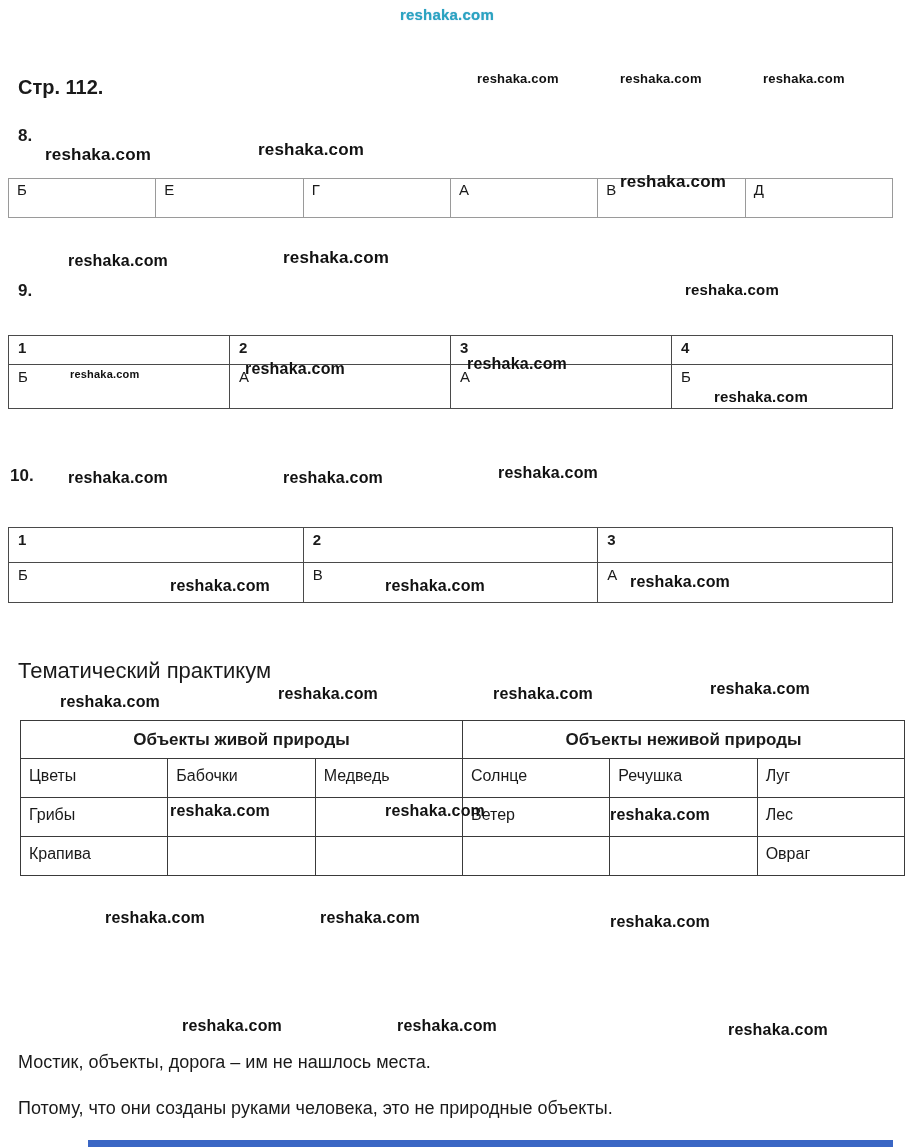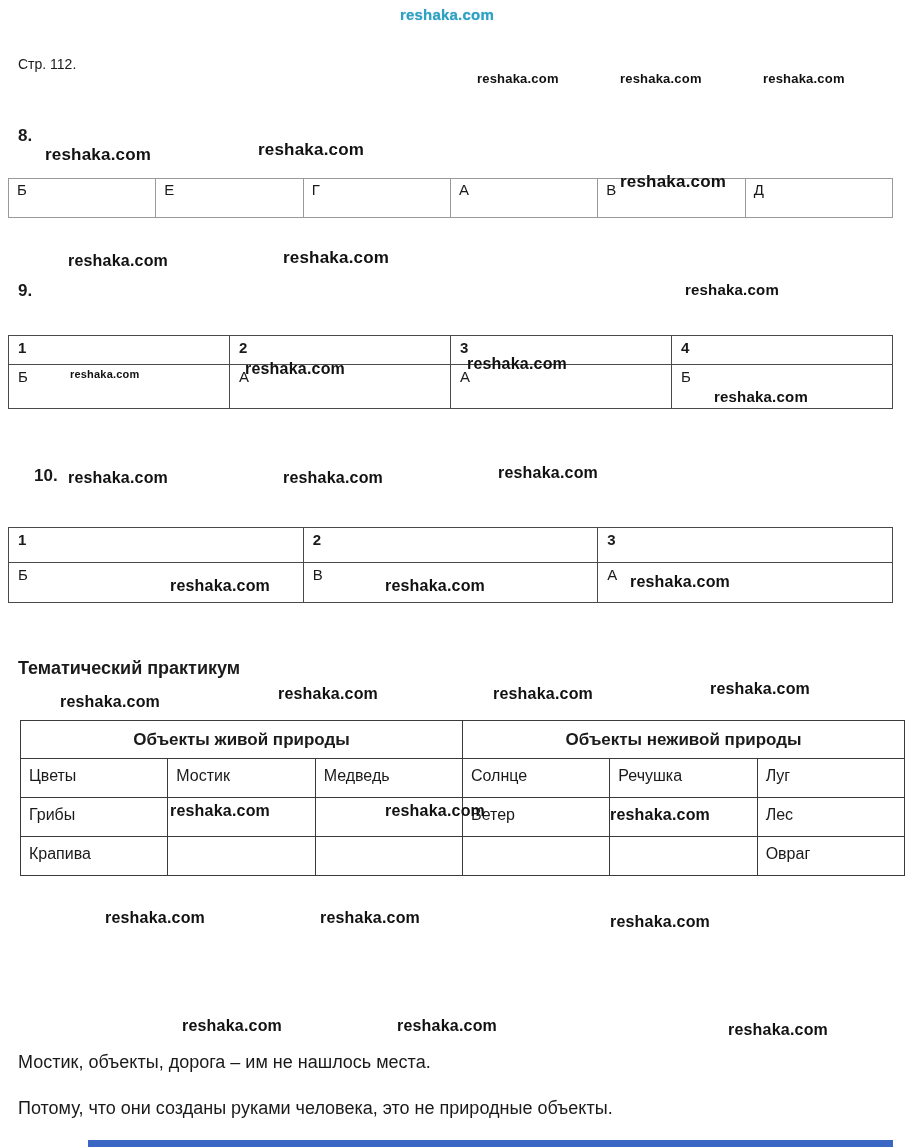--- a/index.html
+++ b/index.html
@@ -7,41 +7,41 @@
   body { font-family: "Liberation Sans", sans-serif; }
   .page {
     position: relative; width: 905px; height: 1147px;
     background: #ffffff; color: #1a1a1a; overflow: hidden;
   }
   .watermark {
     position: absolute; font-weight: bold; white-space: nowrap;
     z-index: 5; color: #111111; letter-spacing: 0.2px; text-align: center;
   }
   .wm-top { text-shadow: 0 0 1px rgba(40,120,200,0.6); }
-  .page-label { position: absolute; left: 18px; top: 56px; font-size: 14px; font-weight: normal; }
+  .page-label { position: absolute; left: 18px; top: 76px; font-size: 20px; font-weight: bold; }
   .section-label { position: absolute; font-size: 17px; font-weight: bold; }
   #s8-label { left: 18px; top: 126px; }
   #s9-label { left: 18px; top: 281px; }
-  #s10-label { left: 34px; top: 466px; }
+  #s10-label { left: 10px; top: 466px; }
   table { position: absolute; border-collapse: collapse; table-layout: fixed; }
   td, th { overflow: hidden; }
   .t8 { left: 8px; top: 178px; width: 885px; }
   .t8 td {
     border: 1px solid #9a9a9a; height: 39px; vertical-align: top;
     text-align: left; padding: 2px 8px; font-size: 15px;
   }
   .t9 { left: 8px; top: 335px; width: 885px; }
   .t9 th, .t9 td { border: 1px solid #4a4a4a; vertical-align: top; text-align: left; padding: 3px 9px; }
   .t9 th { height: 29px; font-size: 15px; }
   .t9 td { height: 44px; font-size: 15px; }
   .t10 { left: 8px; top: 527px; width: 885px; }
   .t10 th, .t10 td { border: 1px solid #4a4a4a; vertical-align: top; text-align: left; padding: 3px 9px; }
   .t10 th { height: 35px; font-size: 15px; }
   .t10 td { height: 40px; font-size: 15px; }
-  .practicum-title { position: absolute; left: 18px; top: 658px; font-size: 18px; font-weight: bold; }
+  .practicum-title { position: absolute; left: 18px; top: 658px; font-size: 22px; font-weight: normal; }
   .tbig { left: 20px; top: 720px; width: 885px; }
   .tbig th, .tbig td { border: 1px solid #3a3a3a; }
   .tbig tr.group-row th { font-size: 17px; text-align: center; vertical-align: middle; height: 38px; }
   .tbig tr.cols-row th { font-size: 17px; text-align: center; vertical-align: middle; height: 73px; padding: 2px 4px; }
   .tbig td {
     font-size: 16px; height: 39px; vertical-align: top;
     text-align: left; padding: 8px 8px 2px 8px;
   }
   .answer-line { position: absolute; left: 18px; font-size: 18px; color: #1a1a1a; }
   #answer1 { top: 1052px; }
@@ -109,21 +109,21 @@
   <div class="practicum-title">Тематический практикум</div>
 
   <table class="tbig">
     <tbody>
       <tr class="group-row">
         <th colspan="3">Объекты живой природы</th>
         <th colspan="3">Объекты неживой природы</th>
       </tr>
       <tr>
         <td>Цветы</td>
-        <td>Мостик</td>
+        <td>Бабочки</td>
         <td>Медведь</td>
         <td>Солнце</td>
         <td>Речушка</td>
         <td>Луг</td>
       </tr>
       <tr>
         <td>Грибы</td>
         <td></td>
         <td></td>
         <td>Ветер</td>

